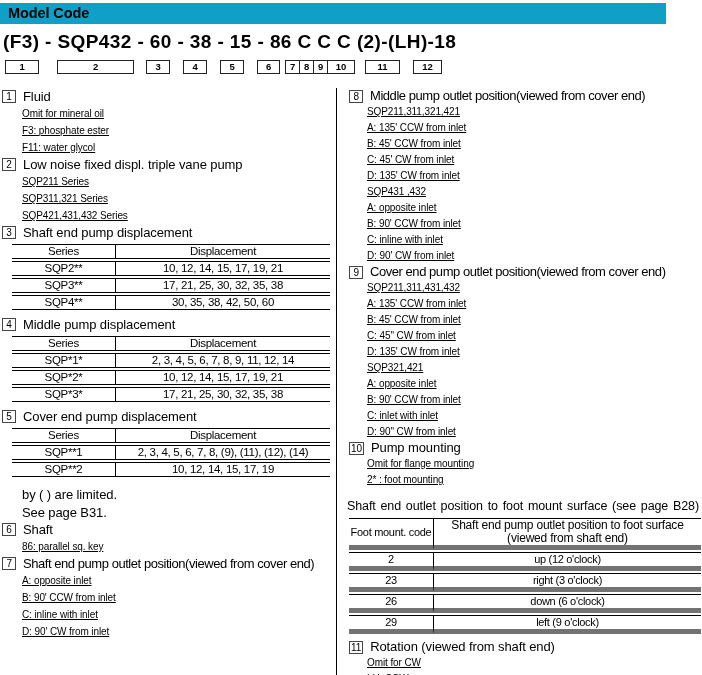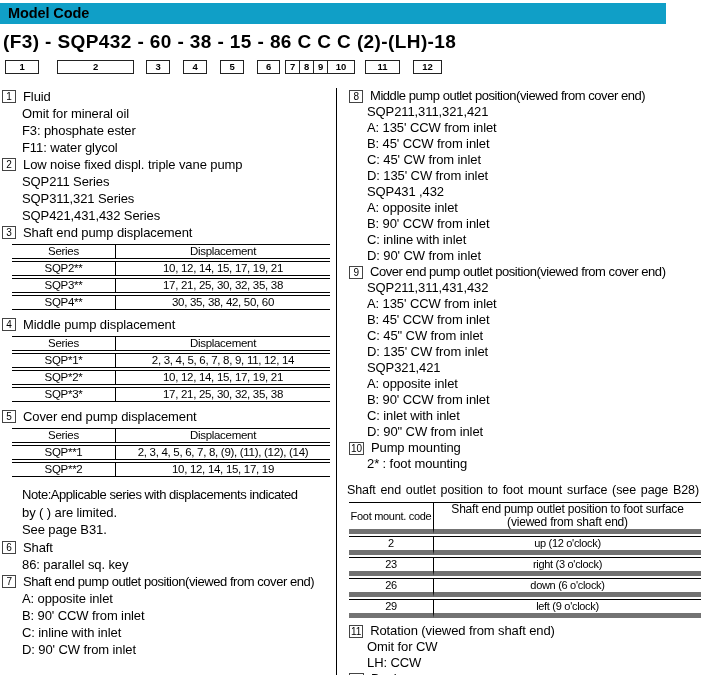--- a/index.html
+++ b/index.html
@@ -39,21 +39,21 @@
   .col-left{width:336px;box-sizing:border-box;}
   .col-right{width:366px;box-sizing:border-box;border-left:1px solid #000;padding-left:10px;}
 
   .sech{display:flex;align-items:center;font-size:13px;line-height:17px;white-space:nowrap;}
   .col-right .sech{line-height:16px;}
   .nbox{
     display:inline-block;box-sizing:border-box;min-width:14px;height:13px;
     border:1px solid #444;font-size:10px;line-height:11px;text-align:center;
     margin:0 7px 0 2px;flex-shrink:0;padding:0 1px;
   }
-  .line{margin-left:22px;font-size:13px;line-height:17px;white-space:nowrap;}
+  .line{margin-left:22px;font-size:10px;line-height:17px;white-space:nowrap;text-decoration:underline;}
   .col-right .line{margin-left:20px;line-height:16px;}
   .tight{letter-spacing:-0.45px;}
 
   table{border-collapse:separate;border-spacing:0 2px;margin:1px 0 4px 12px;}
   .disp-table{width:318px;font-size:11.5px;letter-spacing:-0.3px;}
   .disp-table th,.disp-table td{
     border-top:1px solid #000;border-bottom:1px solid #000;
     padding:0;height:13px;text-align:center;font-weight:normal;line-height:13px;
   }
   .disp-table th:first-child,.disp-table td:first-child{width:103px;border-right:1.3px solid #000;}
@@ -181,21 +181,20 @@
         <td>SQP**1</td>
         <td>2, 3, 4, 5, 6, 7, 8, (9), (11), (12), (14)</td>
       </tr>
       <tr>
         <td>SQP**2</td>
         <td>10, 12, 14, 15, 17, 19</td>
       </tr>
     </tbody>
       </table>
     <div class="sp"></div>
-    <div class="note tight">Note:Applicable series with displacements indicated</div>
     <div class="note">by ( ) are limited.</div>
     <div class="note">See page B31.</div>
 
     <div class="sech">
       <span class="nbox">6</span>
       <span>Shaft</span>
     </div>
     <div class="line">86: parallel sq. key</div>
 
     <div class="sech tight">
@@ -237,20 +236,21 @@
     <div class="line">SQP321,421</div>
     <div class="line">A: opposite inlet</div>
     <div class="line">B: 90' CCW from inlet</div>
     <div class="line">C: inlet with inlet</div>
     <div class="line">D: 90" CW from inlet</div>
 
     <div class="sech">
       <span class="nbox">10</span>
       <span>Pump mounting</span>
     </div>
+    <div class="line">Omit for flange mounting</div>
     <div class="line">2* : foot mounting</div>
     <div class="subnote">Shaft end outlet position to foot mount surface (see page B28)</div>
     <table class="foot-table">
       <tbody>
           <tr>
         <th>Foot mount. code</th>
         <th>Shaft end pump outlet position to foot surface (viewed from shaft end)</th>
       </tr>
       <tr>
         <td>2</td>

